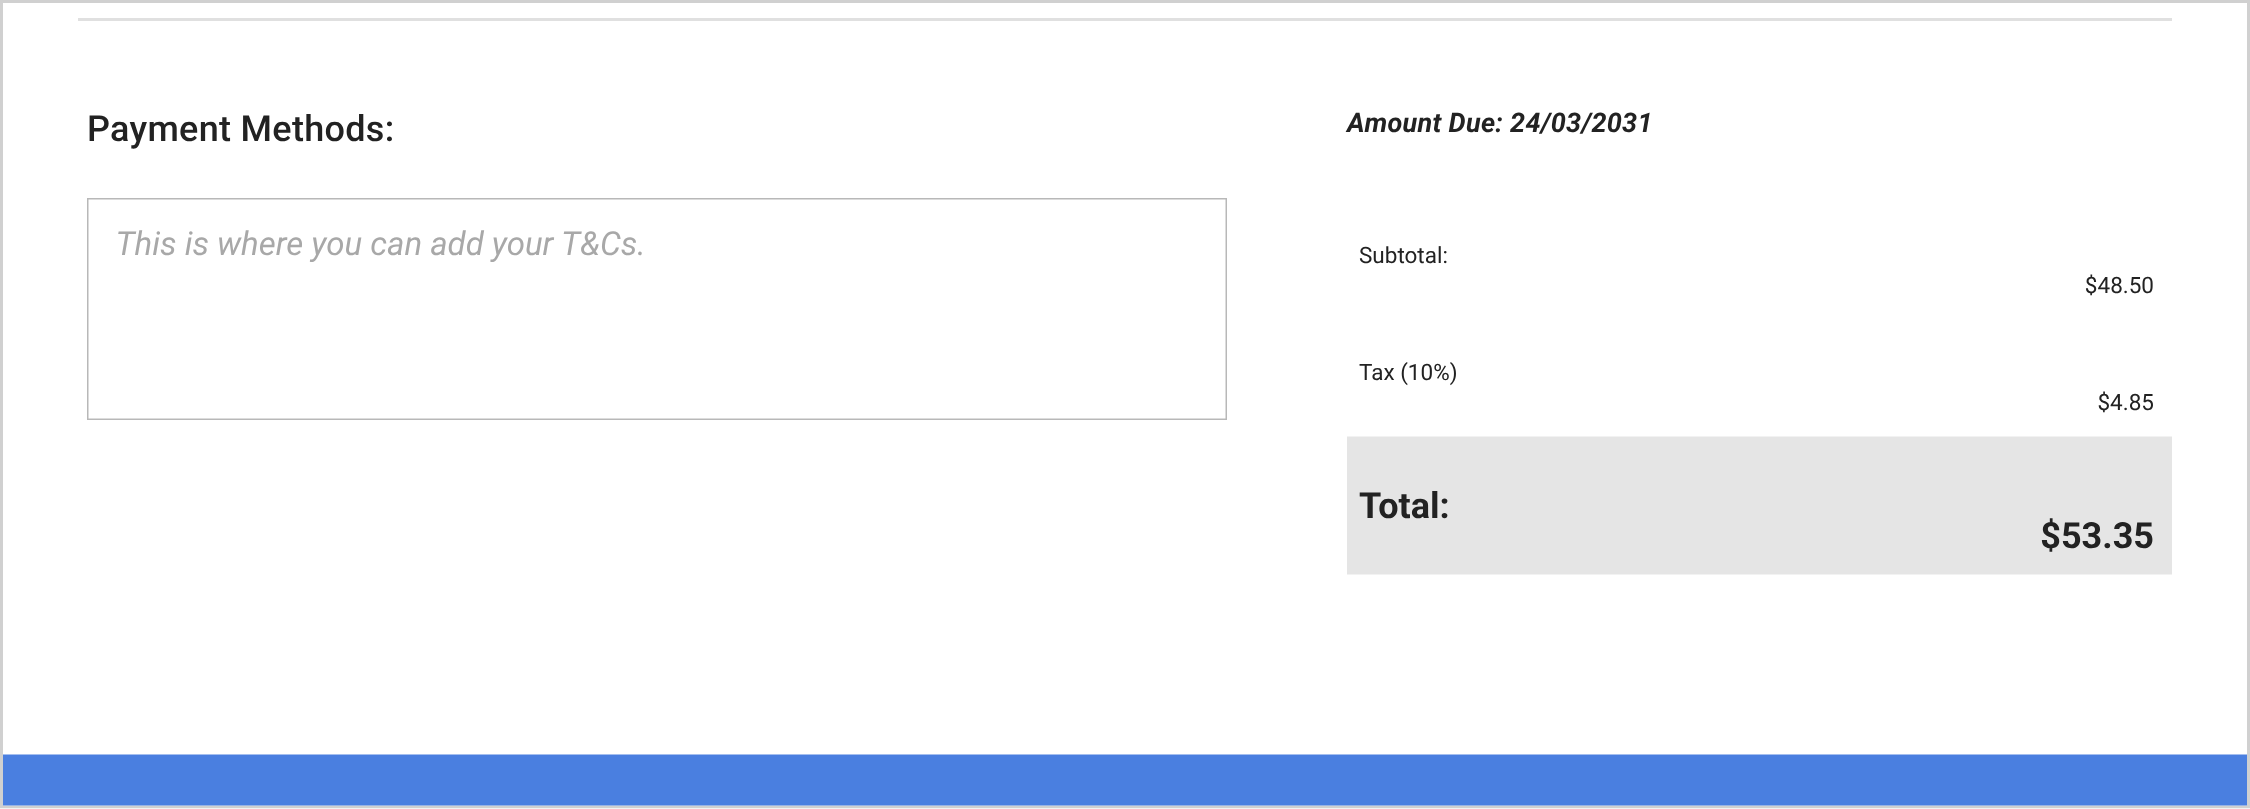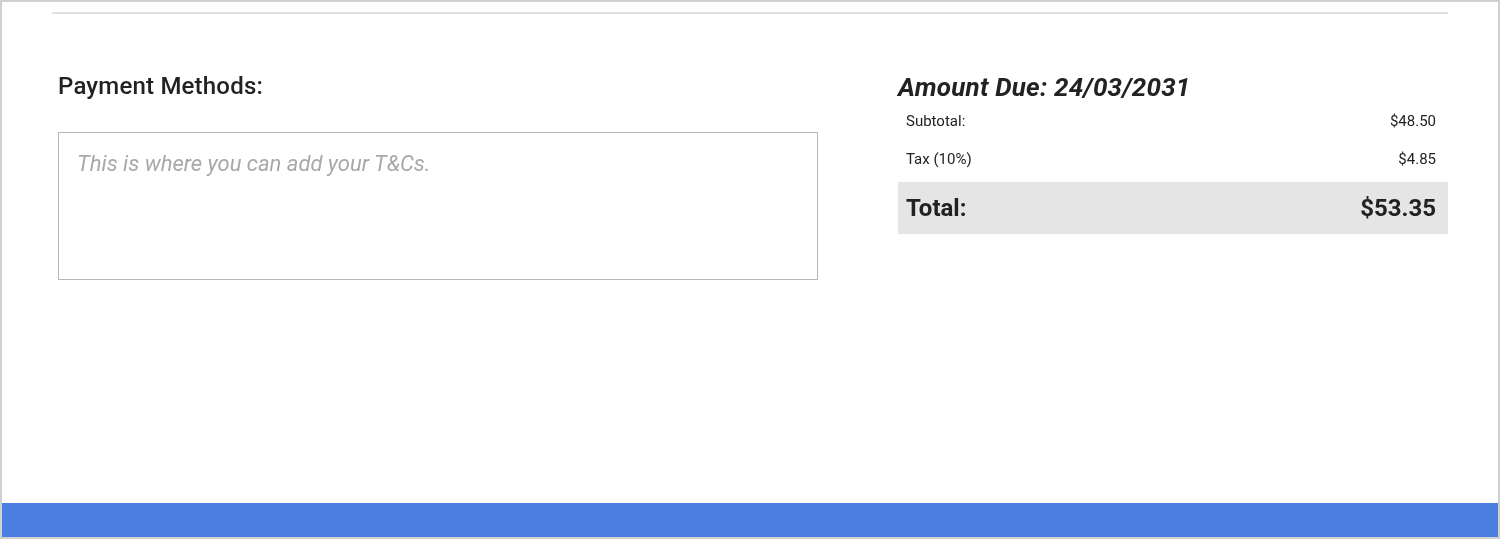--- a/index.html
+++ b/index.html
@@ -41,24 +41,25 @@
       flex: 1;
     }
     .section-heading {
       font-size: 24px;
       font-weight: 500;
       color: #222;
       margin-bottom: 32px;
       letter-spacing: 0.2px;
     }
     .amount-due-heading {
-      font-size: 26px;
+      font-size: 18px;
       font-weight: 700;
       font-style: italic;
       color: #222;
+      margin-bottom: 38px;
       letter-spacing: 0.2px;
     }
     .terms-input {
       width: 100%;
       height: 148px;
       border: 1px solid #b8b8b8;
       padding: 18px 18px;
       font-size: 22px;
       font-style: italic;
       color: #15803d;
@@ -78,20 +79,21 @@
       align-items: center;
       padding: 10px 12px 10px 8px;
       font-size: 15px;
       color: #222;
     }
     .summary-row .label {
       font-weight: 400;
     }
     .summary-row .value {
       font-weight: 400;
+      margin-top: 40px;
     }
     .summary-row.total {
       background: #e5e5e5;
       font-weight: 700;
       font-size: 24px;
       margin-top: 4px;
       padding: 12px 12px 12px 8px;
     }
     .summary-row.total .label,
     .summary-row.total .value {

